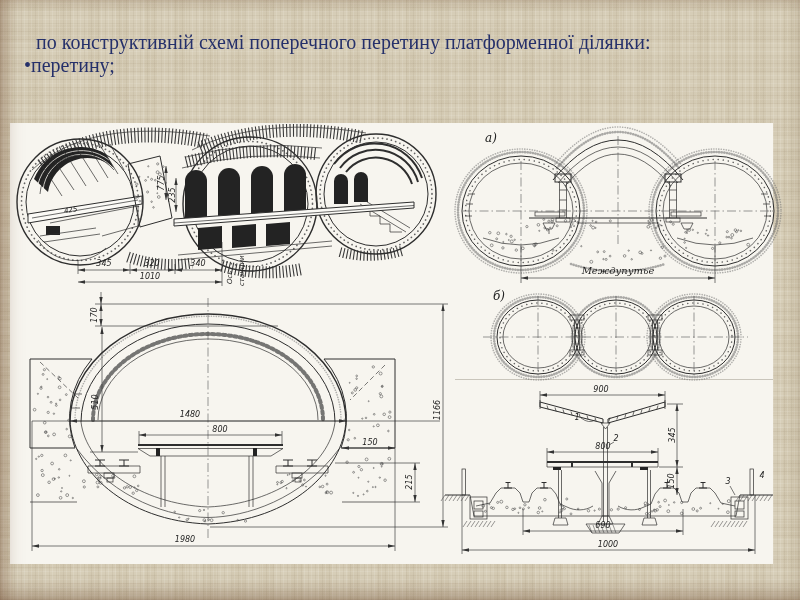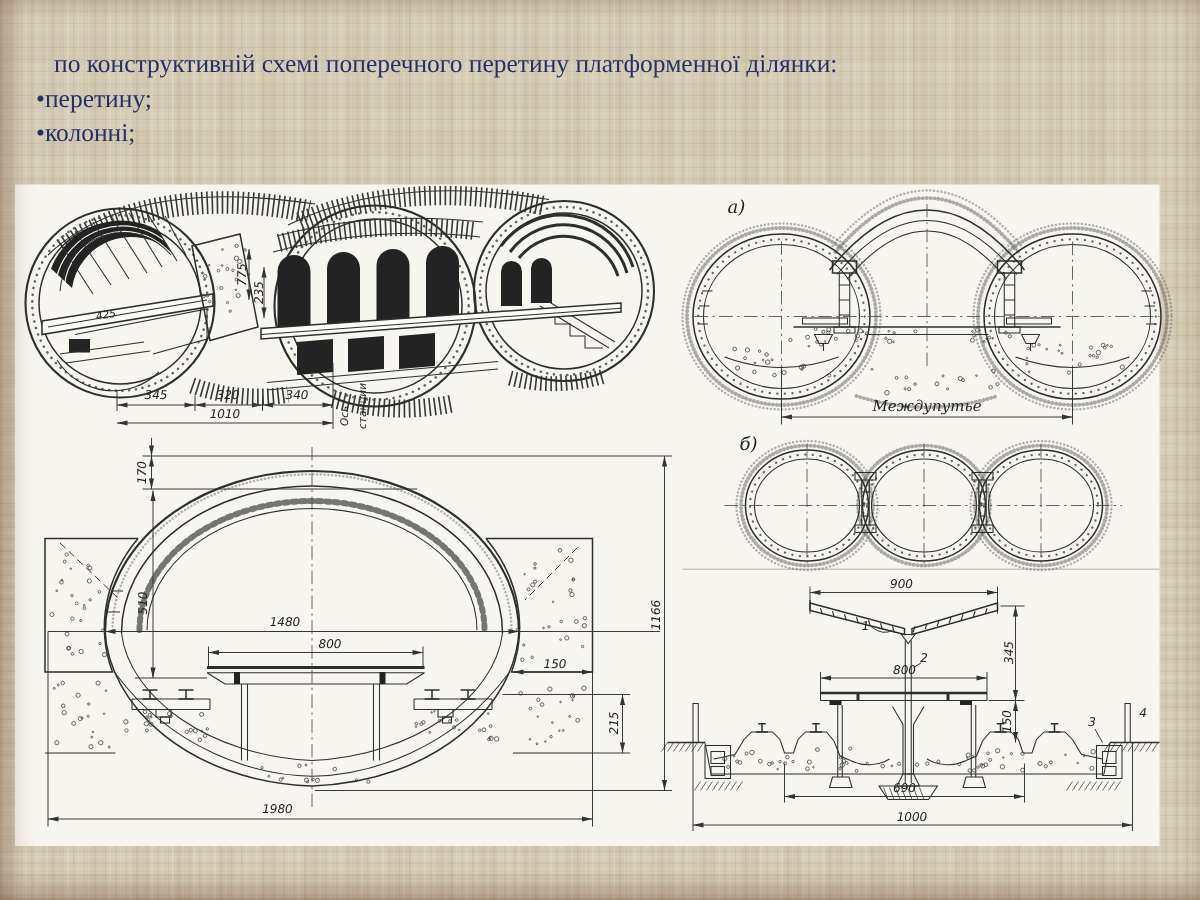--- a/index.html
+++ b/index.html
@@ -7,21 +7,21 @@
     background-color:#d7ceb8;
     background-image:
       repeating-linear-gradient(90deg, rgba(120,100,70,.08) 0 1px, transparent 1px 3px, rgba(255,255,250,.12) 3px 4px, transparent 4px 7px),
       repeating-linear-gradient(0deg, rgba(120,100,70,.08) 0 1px, transparent 1px 4px, rgba(255,255,250,.10) 4px 5px, transparent 5px 8px),
       repeating-linear-gradient(90deg, rgba(160,140,100,.07) 0 13px, transparent 13px 29px),
       repeating-linear-gradient(0deg, rgba(150,130,95,.05) 0 17px, transparent 17px 31px);
     font-family:"Liberation Serif",serif;}
   .vignette{position:absolute;inset:0;pointer-events:none;
     box-shadow:inset 14px 0 20px -12px rgba(110,70,45,.5), inset -8px 0 14px -12px rgba(110,80,50,.3),
       inset 0 -16px 20px -12px rgba(100,65,40,.45), inset 0 10px 14px -10px rgba(120,85,55,.25);}
-  .textblock{position:absolute;left:24px;top:31px;width:750px;color:#25306a;font-size:17px;line-height:23px;}
+  .textblock{position:absolute;left:24px;top:31px;width:750px;color:#25306a;font-size:20px;line-height:23px;}
   .title{padding-left:12px}
   .panel{position:absolute;left:10px;top:123px;width:763px;height:441px;background:#f7f5ef;}
   .divline{position:absolute;left:455px;top:379px;width:318px;height:1px;background:#c9c5bb}
   svg{position:absolute;overflow:visible}
   .ln{fill:none;stroke:#2e2e2e;stroke-width:1}
   .w7{stroke-width:.7}
   .w14{stroke-width:1.4}
   .w2{stroke-width:2}
   .fillw{fill:#fbfaf6}
   .dark{fill:#232323;stroke:none}
@@ -34,21 +34,20 @@
   .dimtxt{font:italic 8px "DejaVu Sans",sans-serif;fill:#222;text-anchor:middle}
   .axtxt{font:italic 7px "DejaVu Sans",sans-serif;fill:#222}
   .lbl{font:italic 12px "DejaVu Serif",serif;fill:#222}
 </style>
 </head>
 <body>
 
 <div class="textblock">
   <div class="title">по конструктивній схемі поперечного перетину платформенної ділянки:</div>
   <div class="bullet"><span class="marker">•</span><span>перетину;</span></div>
-  <div class="bullet"><span class="marker">•</span><span>колонні;</span></div>
 </div>
 
 <div class="panel"></div>
 <div class="divline"></div>
 
 <svg style="left:10px;top:124px;overflow:hidden" width="440" height="170" viewBox="0 0 440 170">
   <path class="ln w7" d="M 22,46 C 60,10 120,0 200,12"></path>
   <path class="rib" stroke-width="15" d="M 32,42 C 72,12 132,4 196,17"></path>
   <path class="ln w7" d="M 182,26 C 230,2 290,-2 356,9"></path>
   <path class="rib" stroke-width="13" d="M 190,24 C 238,4 295,2 352,13"></path>

